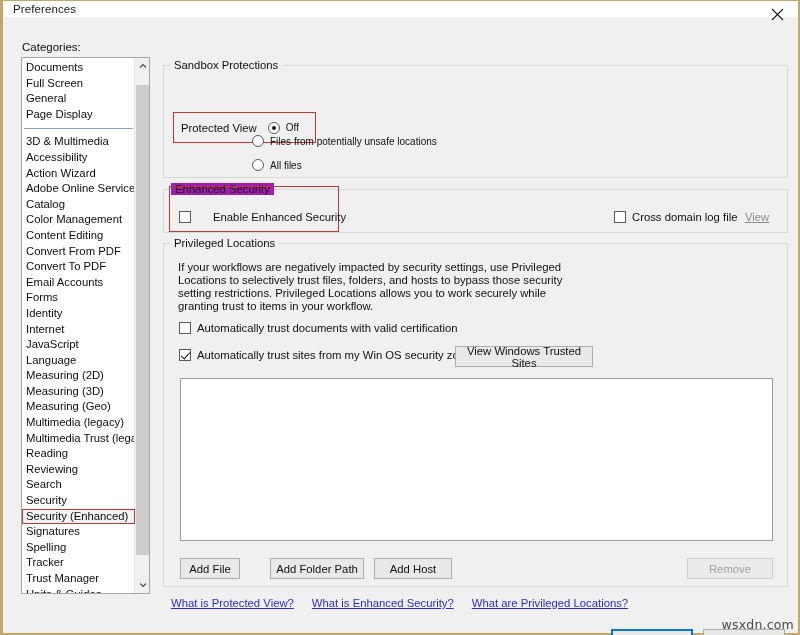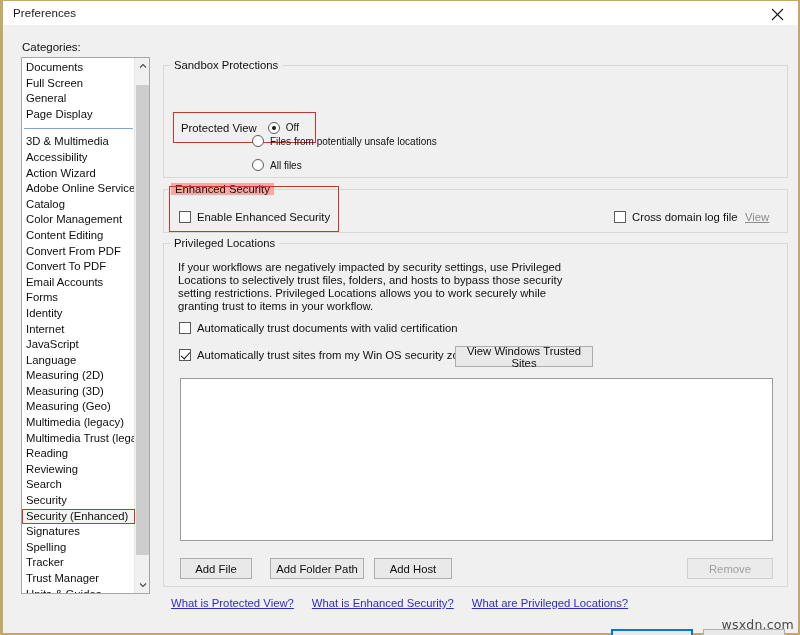--- a/index.html
+++ b/index.html
@@ -20,21 +20,21 @@
     border: 1px solid #c0a96a;
     border-left-width: 3px;
     border-bottom-width: 2px;
     border-right-width: 2px;
   }
 
   
   #titlebar {
     position: absolute;
     left: 0; top: 0; right: 0;
-    height: 24px;
+    height: 16px;
     background: #ffffff;
     display: flex;
     align-items: center;
     border-bottom: 1px solid #ffffff;
   }
   #title-text {
     margin-left: 10px;
     font-size: 11.5px;
     color: #1a1a1a;
     letter-spacing: 0.1px;
@@ -189,25 +189,25 @@
   #es-redbox {
     position: absolute;
     left: 166px; top: 157px;
     width: 170px; height: 46px;
     border: 1px solid #c0392b;
     pointer-events: none;
   }
   #es-title {
     position: absolute;
     left: 168px; top: 154px;
-    background: #fca5a5;
+    background: #a21caf;
     padding: 0 4px;
     font-size: 11.3px; color: #101010;
   }
-  #cb-enable-es { position: absolute; left: 176px; top: 182px; }
+  #cb-enable-es { position: absolute; left: 176px; top: 182px; gap: 16px; }
   #cb-crossdomain { position: absolute; left: 611px; top: 182px; }
   #view-link {
     position: absolute;
     left: 742px; top: 182px;
     font-size: 11.3px;
     color: #8c8c8c;
     text-decoration: underline;
     cursor: default;
   }
 
@@ -274,21 +274,21 @@
   }
 
   #priv-listbox {
     position: absolute;
     left: 177px; top: 349px;
     width: 593px; height: 163px;
     background: #ffffff;
     border: 1px solid #9a9a9a;
   }
 
-  #btn-add-file    { position: absolute; left: 177px; top: 529px; width: 72px; height: 21px; }
+  #btn-add-file    { position: absolute; left: 177px; top: 529px; width: 60px; height: 21px; }
   #btn-add-folder  { position: absolute; left: 267px; top: 529px; width: 94px; height: 21px; }
   #btn-add-host    { position: absolute; left: 371px; top: 529px; width: 78px; height: 21px; }
   #btn-remove      { position: absolute; left: 684px; top: 529px; width: 86px; height: 21px; }
 
   
   #help-links {
     position: absolute;
     left: 168px; top: 568px;
     display: flex;
     gap: 18px;

